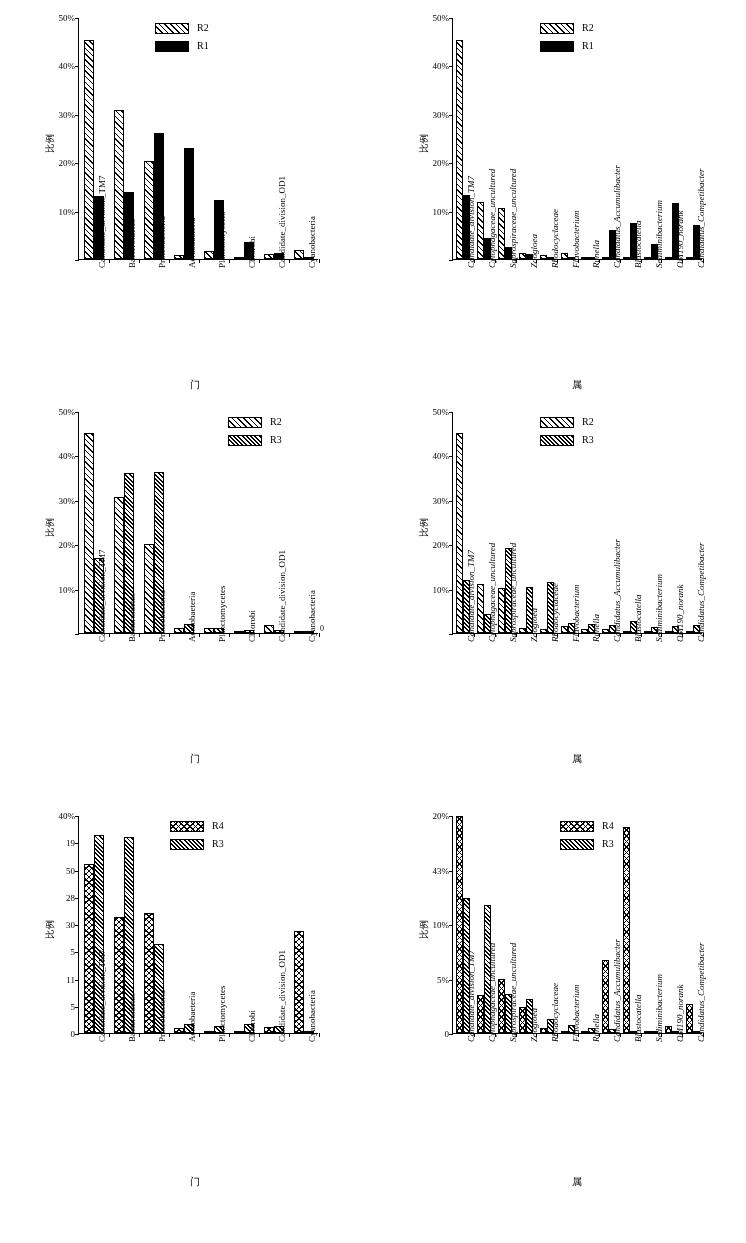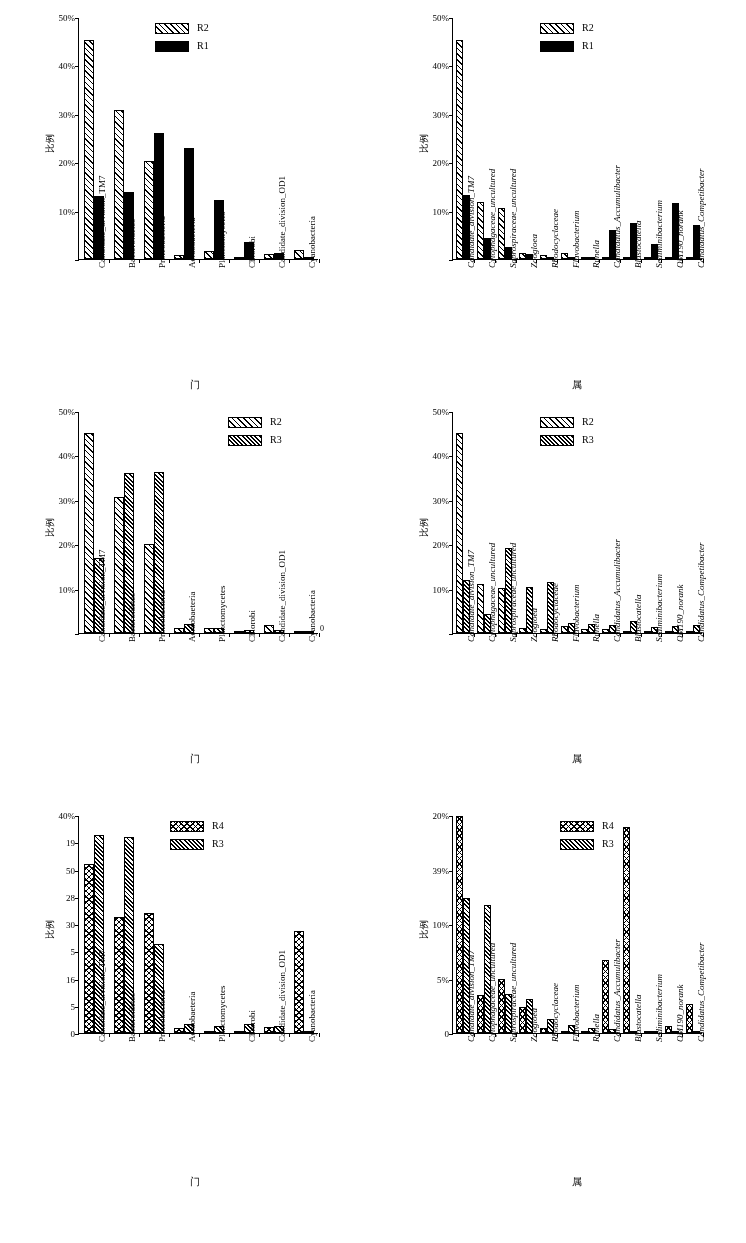--- a/index.html
+++ b/index.html
@@ -329,21 +329,21 @@
         </div>
       </div>
     </div>
     <div class="panel" style="left: 0px; top: 0px;">
       <div class="plot" style="left: 78px; top: 816px; width: 240px; height: 218px;">
         <div class="ytickmark" style="top: 218px;"></div>
         <div class="ytick" style="top: 218px;">0</div>
         <div class="ytickmark" style="top: 190.75px;"></div>
         <div class="ytick" style="top: 190.75px;">5</div>
         <div class="ytickmark" style="top: 163.5px;"></div>
-        <div class="ytick" style="top: 163.5px;">16</div>
+        <div class="ytick" style="top: 163.5px;">11</div>
         <div class="ytickmark" style="top: 136.25px;"></div>
         <div class="ytick" style="top: 136.25px;">5</div>
         <div class="ytickmark" style="top: 109px;"></div>
         <div class="ytick" style="top: 109px;">30</div>
         <div class="ytickmark" style="top: 81.75px;"></div>
         <div class="ytick" style="top: 81.75px;">28</div>
         <div class="ytickmark" style="top: 54.5px;"></div>
         <div class="ytick" style="top: 54.5px;">50</div>
         <div class="ytickmark" style="top: 27.25px;"></div>
         <div class="ytick" style="top: 27.25px;">19</div>
@@ -397,21 +397,21 @@
     </div>
     <div class="panel" style="left: 0px; top: 0px;">
       <div class="plot" style="left: 452px; top: 816px; width: 250px; height: 218px;">
         <div class="ytickmark" style="top: 218px;"></div>
         <div class="ytick" style="top: 218px;">0</div>
         <div class="ytickmark" style="top: 163.5px;"></div>
         <div class="ytick" style="top: 163.5px;">5%</div>
         <div class="ytickmark" style="top: 109px;"></div>
         <div class="ytick" style="top: 109px;">10%</div>
         <div class="ytickmark" style="top: 54.5px;"></div>
-        <div class="ytick" style="top: 54.5px;">39%</div>
+        <div class="ytick" style="top: 54.5px;">43%</div>
         <div class="ytickmark" style="top: 0px;"></div>
         <div class="ytick" style="top: 0px;">20%</div>
         <div class="bar f-cross" title="R4 Candidate_division_TM7 19.9" style="left: 3.33333px; width: 7.08333px; height: 216.91px;"></div>
         <div class="bar f-diag-dense" title="R3 Candidate_division_TM7 12.4" style="left: 10.4167px; width: 7.08333px; height: 135.16px;"></div>
         <div class="xtickmark" style="left: 20.8333px;"></div>
         <div class="bar f-cross" title="R4 Cytophagaceae_uncultured 3.5" style="left: 24.1667px; width: 7.08333px; height: 38.15px;"></div>
         <div class="bar f-diag-dense" title="R3 Cytophagaceae_uncultured 11.7" style="left: 31.25px; width: 7.08333px; height: 127.53px;"></div>
         <div class="xtickmark" style="left: 41.6667px;"></div>
         <div class="bar f-cross" title="R4 Saprospiraceae_uncultured 5" style="left: 45px; width: 7.08333px; height: 54.5px;"></div>
         <div class="bar f-diag-dense" title="R3 Saprospiraceae_uncultured 3.6" style="left: 52.0833px; width: 7.08333px; height: 39.24px;"></div>

